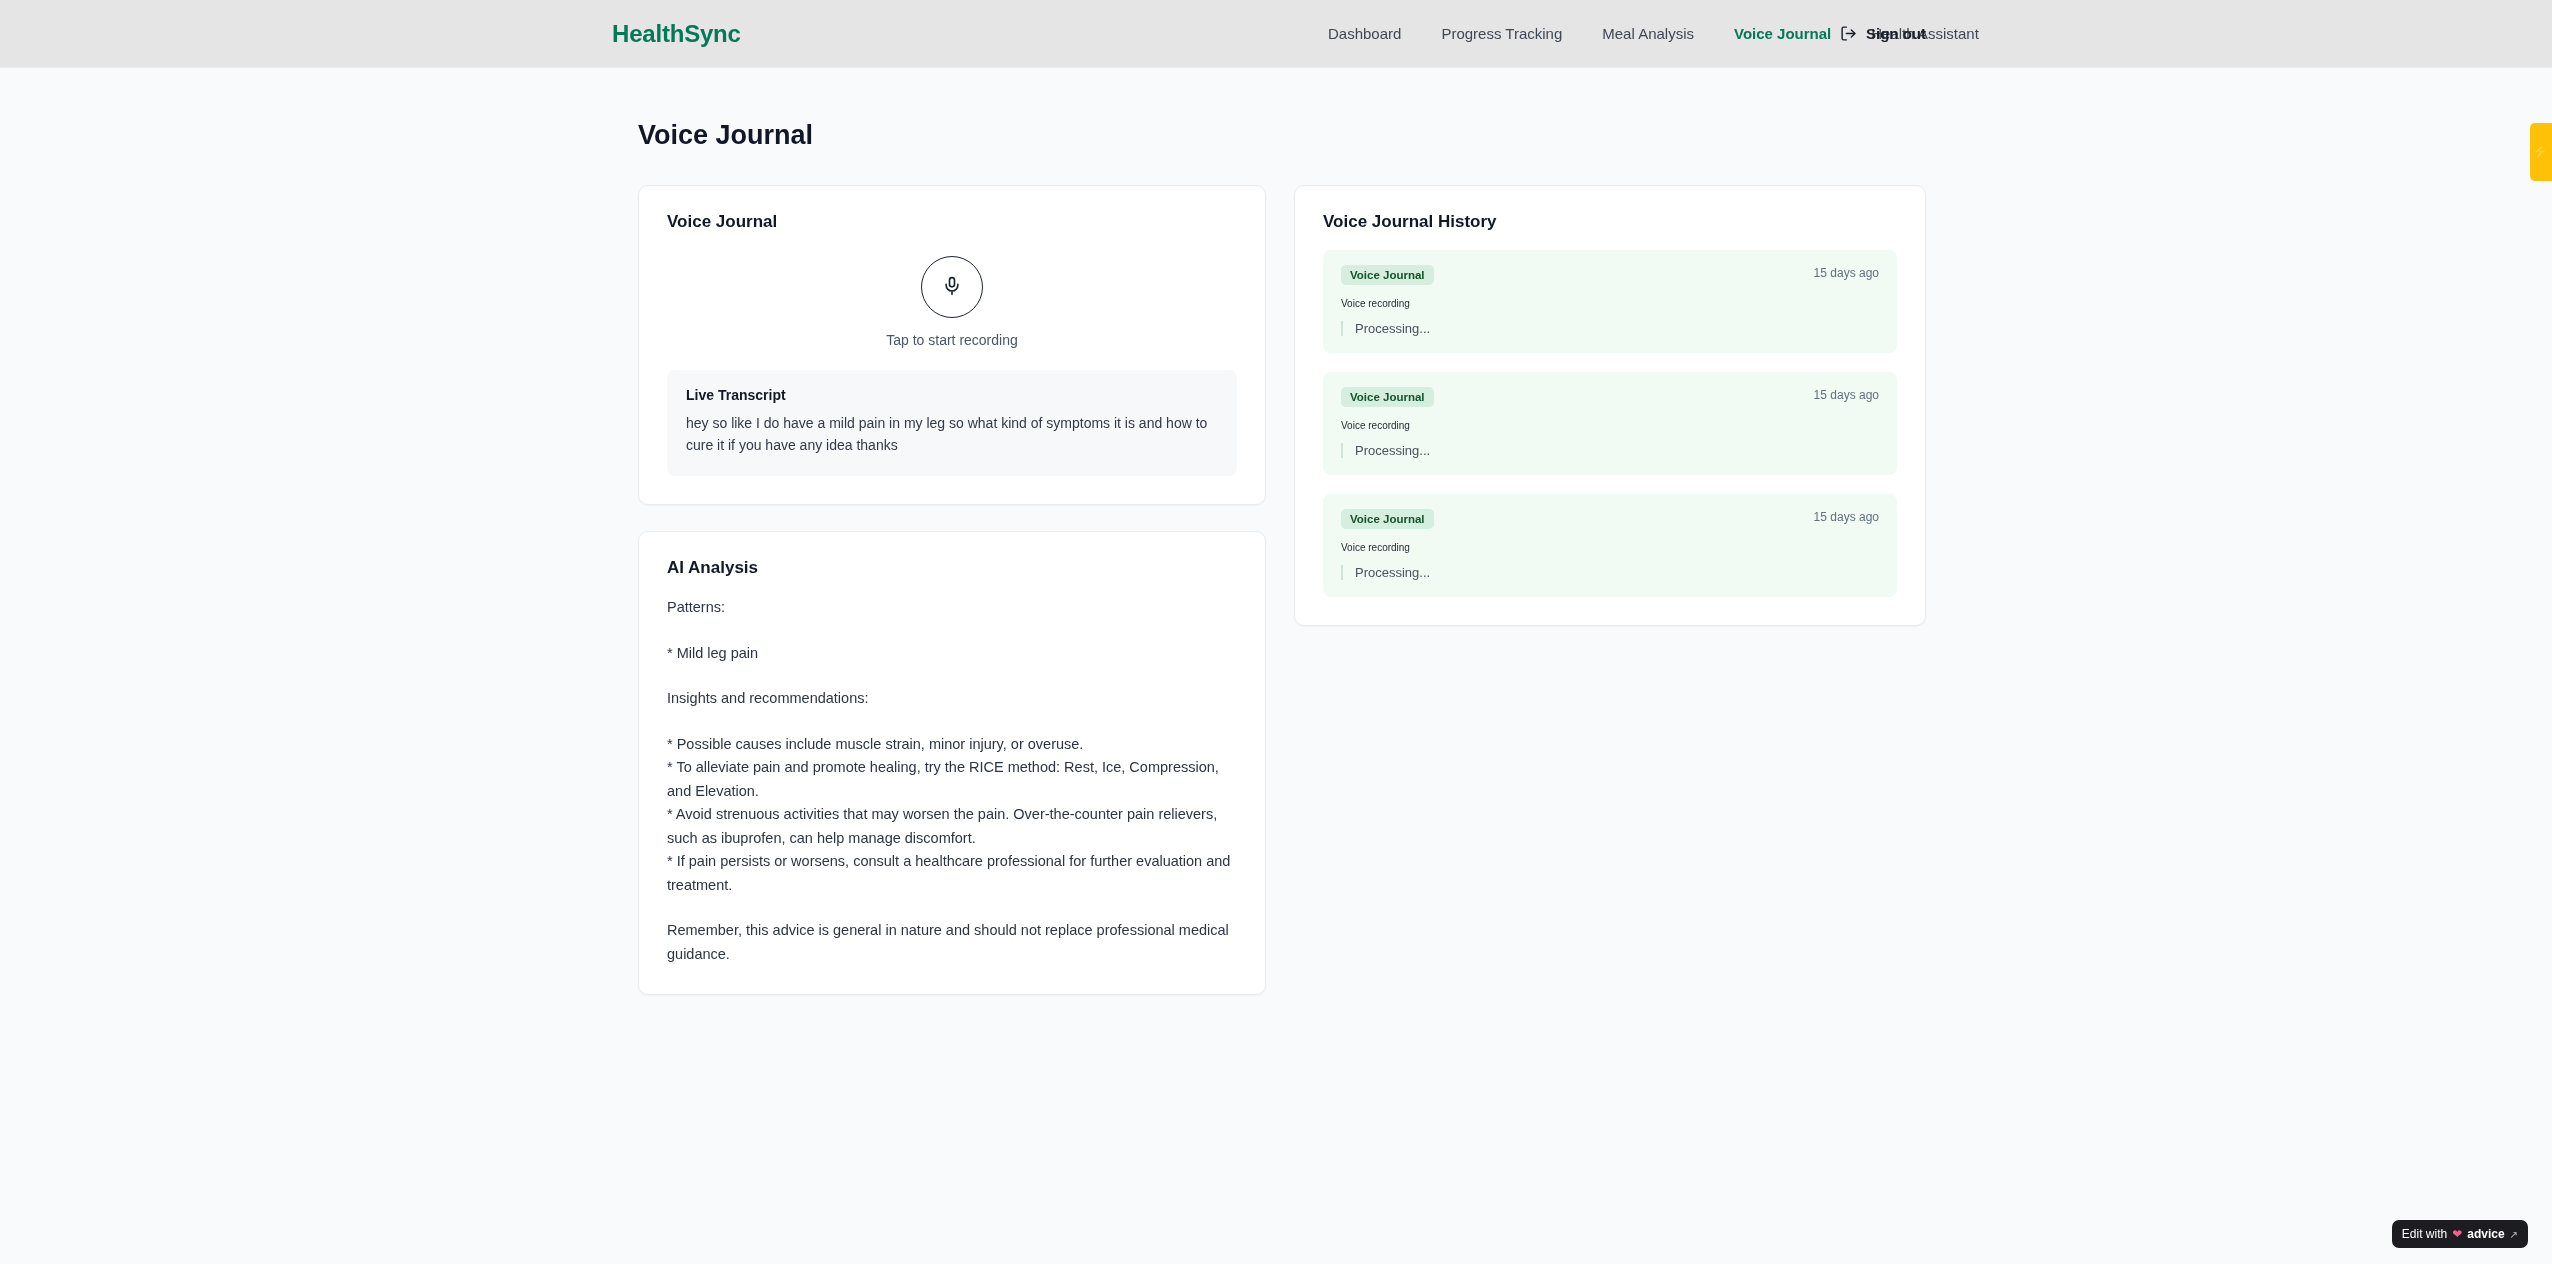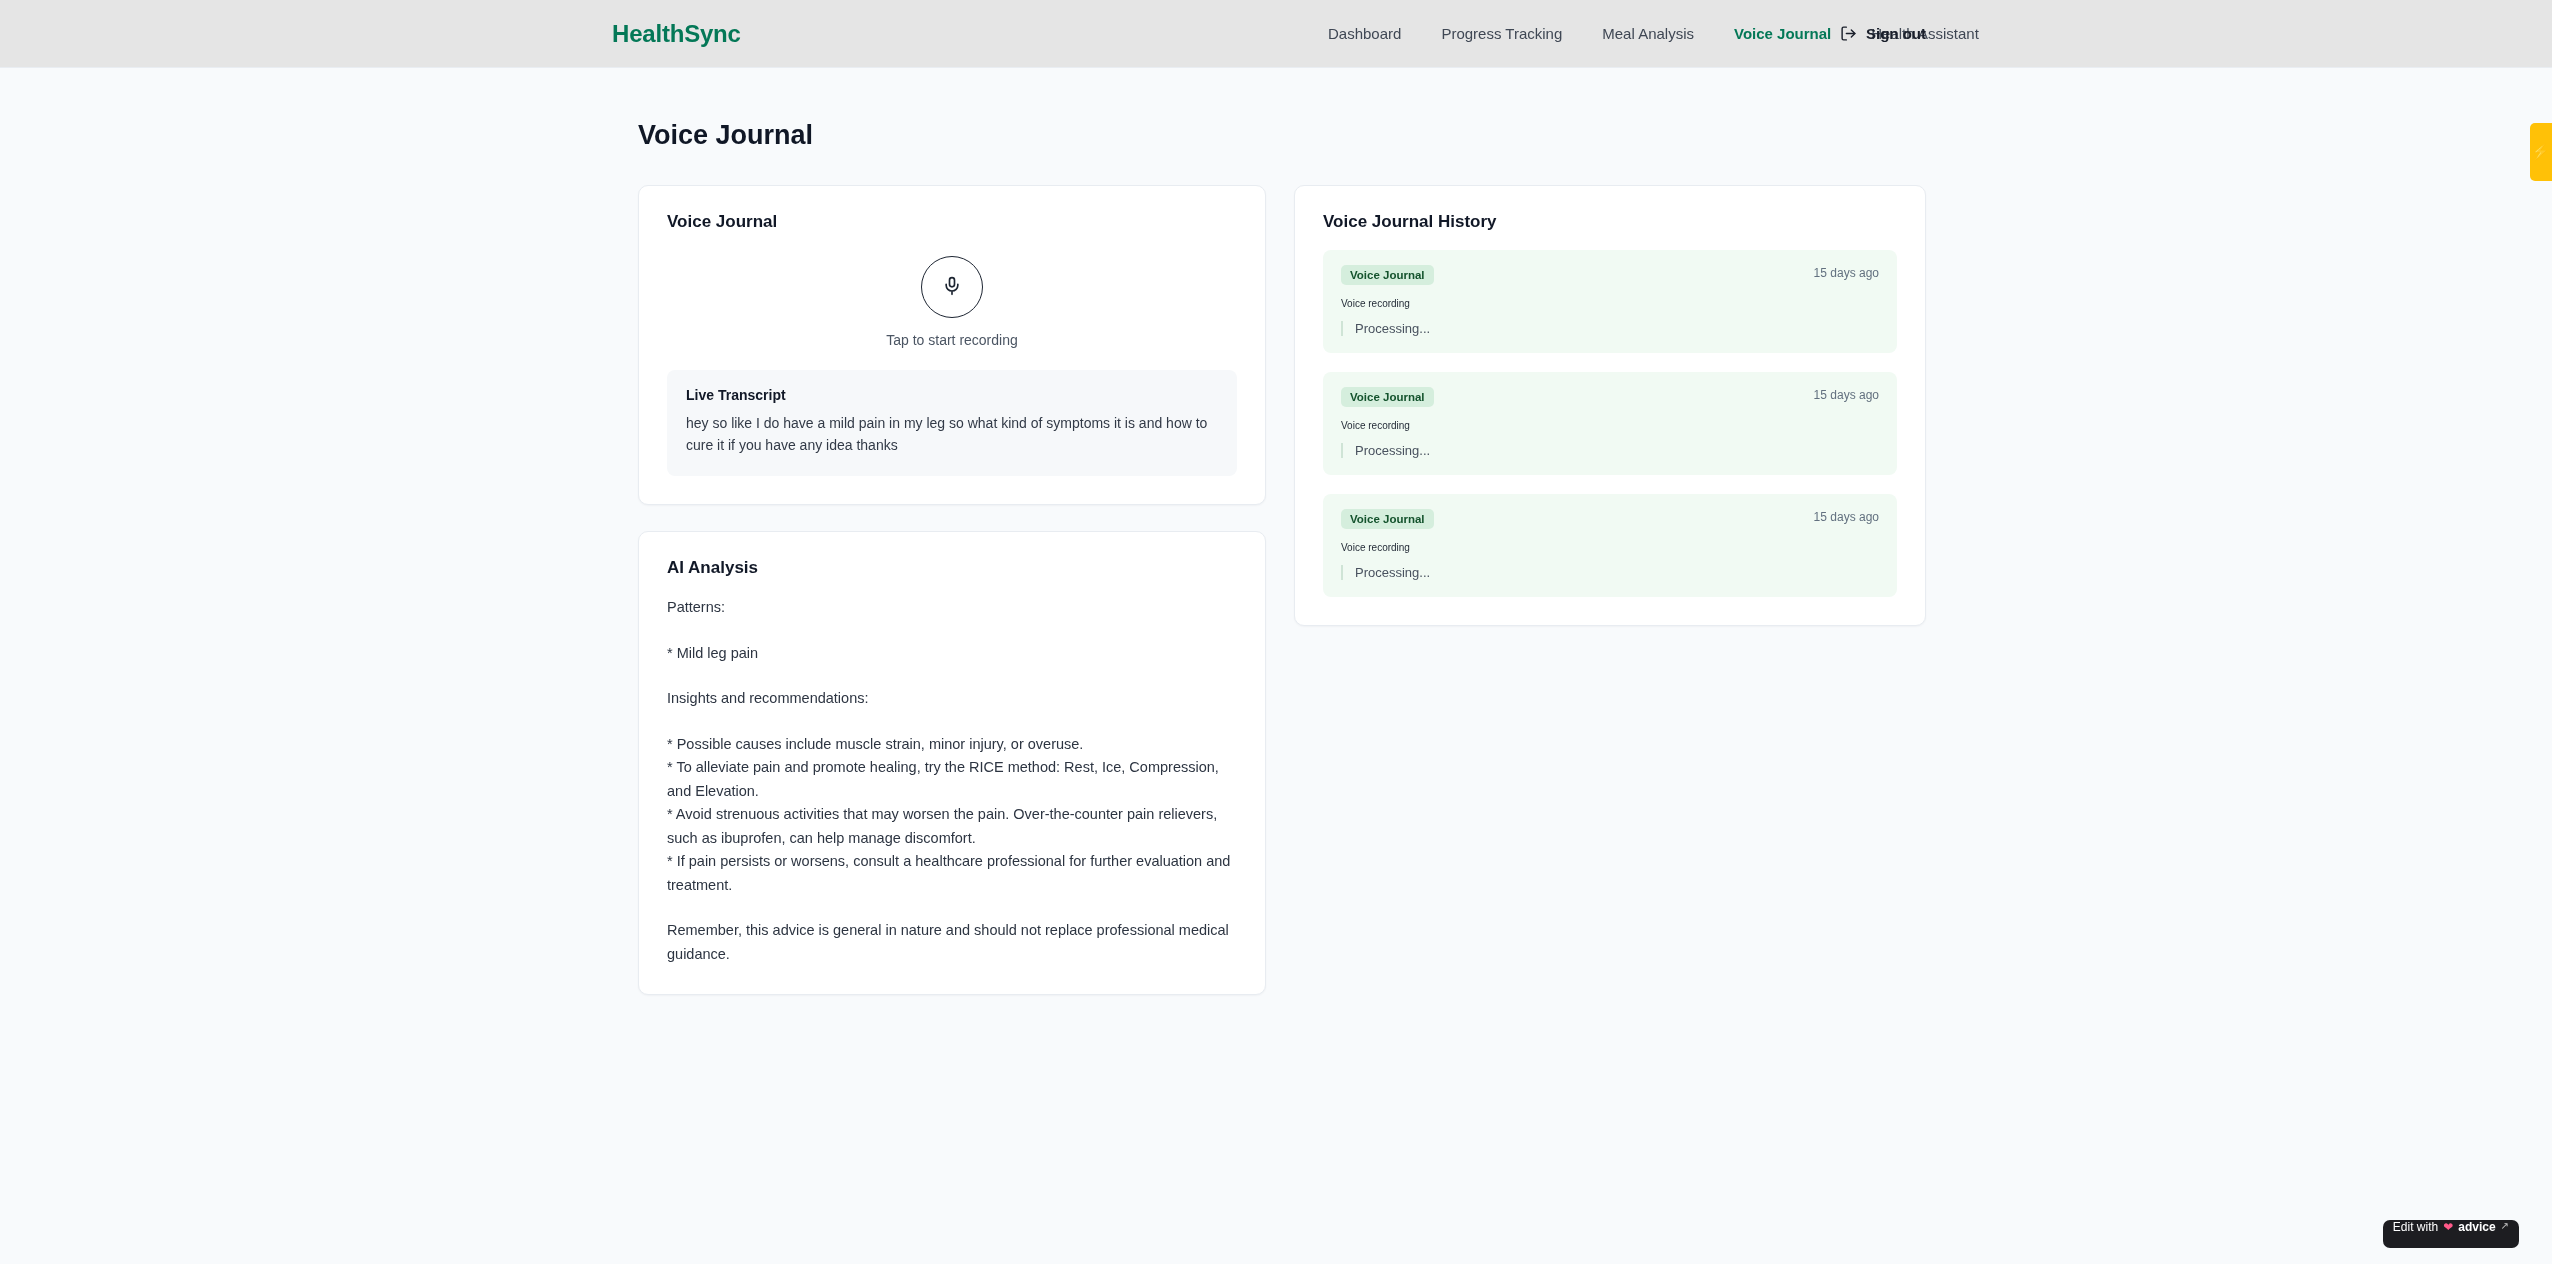--- a/index.html
+++ b/index.html
@@ -211,27 +211,28 @@
   }
   .edge-tab span {
     font-size: 15px;
     font-weight: bold;
     color: #1e1e1e;
   }
 
   
   .lovable-badge {
     position: absolute;
-    right: 33px;
+    right: 24px;
     bottom: 16px;
     background: #1d1d21;
     color: #ffffff;
     border-radius: 7px;
     height: 28px;
     display: flex;
+    align-items: center;
     gap: 5px;
     padding: 0 10px;
     font-size: 12px;
     cursor: pointer;
   }
   .lovable-badge .heart { color: #ff5a8a; font-size: 12px; }
   .lovable-badge .name { font-weight: bold; }
   .lovable-badge .arrow { font-size: 10px; opacity: 0.75; }
 </style>
 </head>

